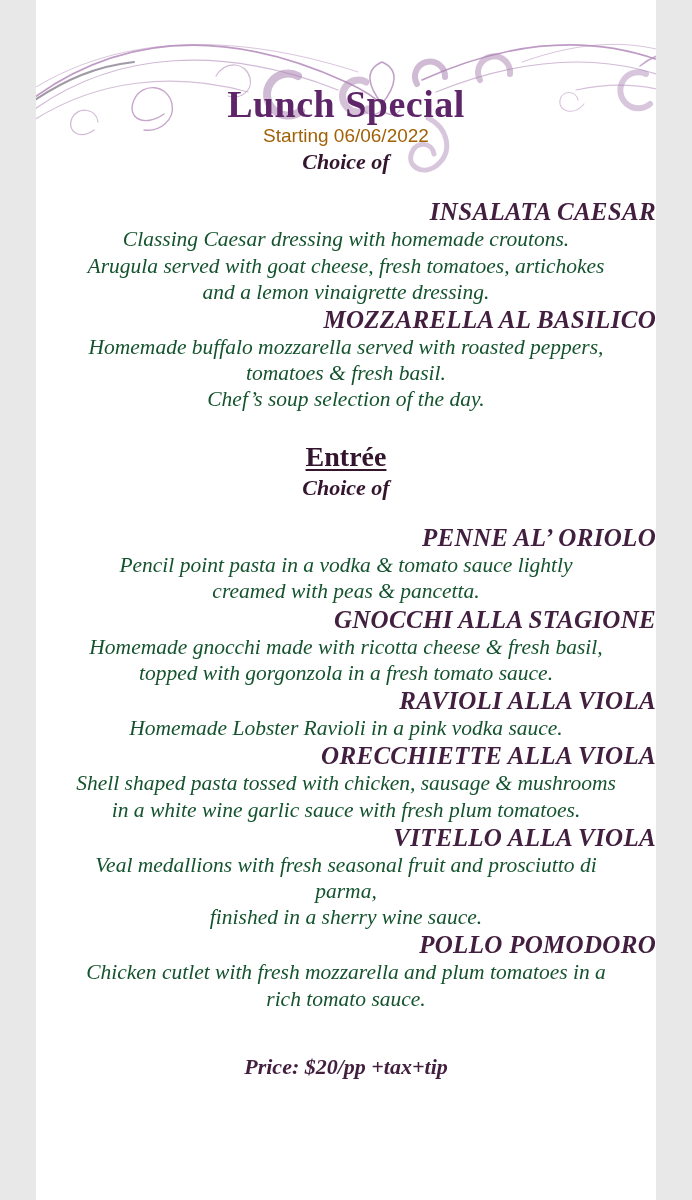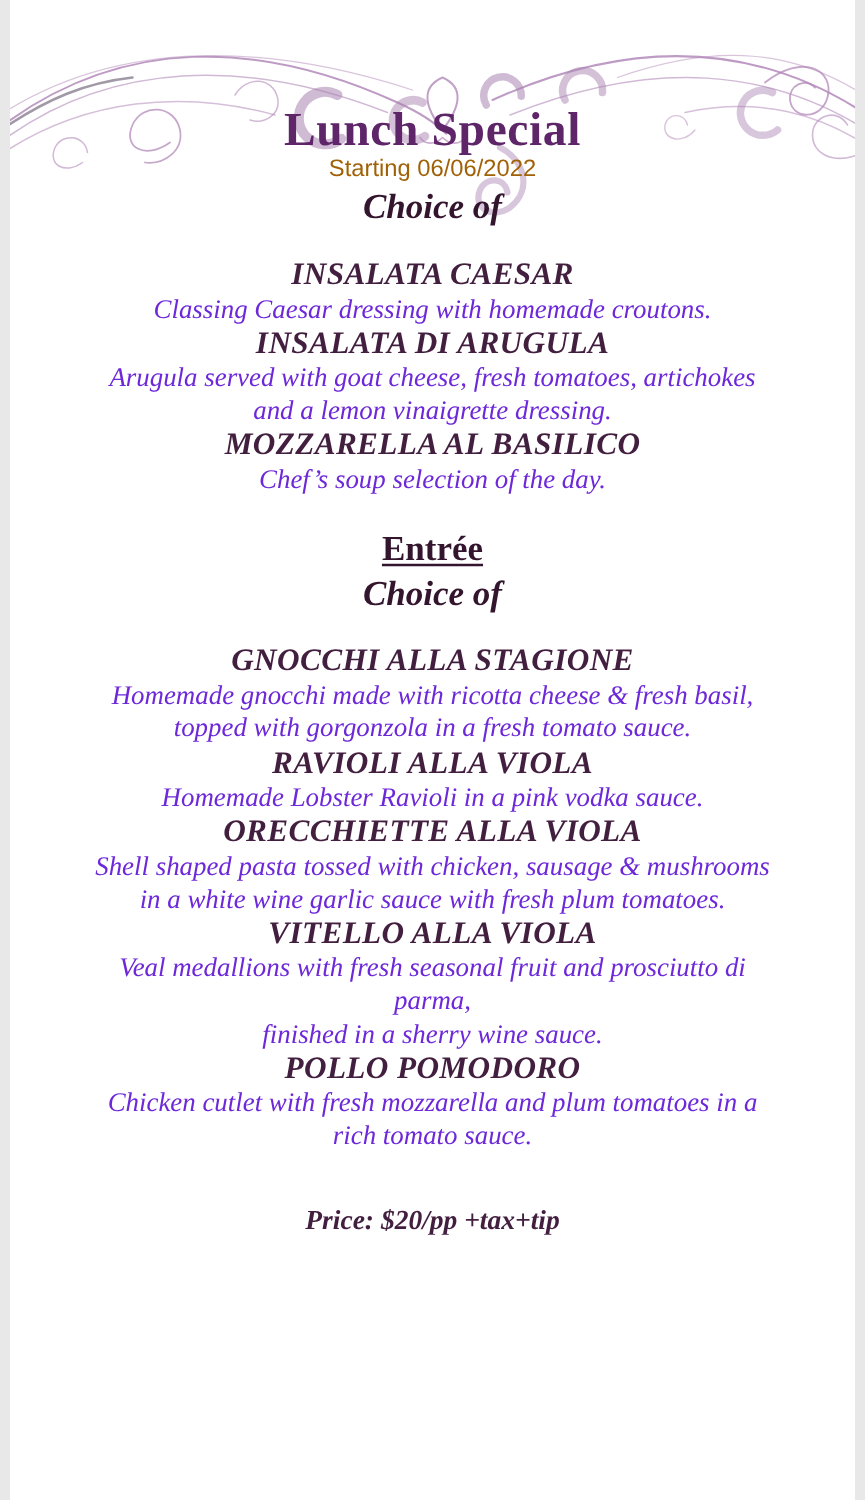--- a/index.html
+++ b/index.html
@@ -1,17 +1,17 @@
 <!DOCTYPE html>
 <html><head>
 <meta charset="utf-8">
 <style>
   html,body { margin:0; padding:0; background:#e8e8e8; }
   .page {
-    position:relative; width:676px; height:1200px; margin:0 auto;
+    position:relative; width:620px; height:1200px; margin:0 auto;
     background:#ffffff; overflow:hidden;
     font-family:"Liberation Serif", serif;
   }
   .edge-line {
     position:absolute; top:0; bottom:0; left:683px; width:2px;
     background:#8c8c8c;
   }
   .flourish { position:absolute; top:18px; left:0; width:692px; height:175px; pointer-events:none; }
   .content { position:relative; padding-top:84px; text-align:center; z-index:2; }
   .title {
@@ -22,30 +22,30 @@
     font-family:"Liberation Sans", sans-serif;
     font-size:19px; color:#a16207; margin-top:1px; line-height:1.1;
   }
   .section { margin:0; }
   .section + .section { margin-top:28px; }
   .section-heading {
     margin:14px 0 0; font-size:28px; font-weight:bold; line-height:1.15;
     color:#33152e; text-decoration:underline; text-underline-offset:3px;
   }
   .choice {
-    font-size:28px; font-weight:bold; font-style:italic;
+    font-size:22px; font-weight:bold; font-style:italic;
     color:#33152e; line-height:1.2; margin-top:2px;
   }
   .items { margin-top:22px; }
   .item-name {
     font-size:25px; font-weight:bold; font-style:italic;
-    color:#421e3f; line-height:1.16; letter-spacing:0.3px;
+    color:#421e3f; line-height:1.16; letter-spacing:0.3px;text-align:right;
   }
   .item-desc {
-    font-size:21.5px; font-style:italic; color:#6d28d9;
+    font-size:21.5px; font-style:italic; color:#14532d;
     line-height:1.22; white-space:pre-line;
   }
   .price {
     margin-top:42px; font-size:22px; font-weight:bold; font-style:italic;
     color:#421e3f; line-height:1.2;
   }
 </style>
 </head>
 <body>
 
@@ -94,37 +94,43 @@
     <div class="subtitle">Starting 06/06/2022</div>
 
     <section class="section">
       <div class="choice">Choice of</div>
       <div class="items">
         <div class="item">
           <div class="item-name">INSALATA CAESAR</div>
           <div class="item-desc">Classing Caesar dressing with homemade croutons.</div>
         </div>
         <div class="item">
-          <div class="item-name">INSALATA DI ARUGULA</div>
           <div class="item-desc">Arugula served with goat cheese, fresh tomatoes, artichokes
 and a lemon vinaigrette dressing.</div>
         </div>
         <div class="item">
           <div class="item-name">MOZZARELLA AL BASILICO</div>
+          <div class="item-desc">Homemade buffalo mozzarella  served with roasted peppers,
+tomatoes &amp; fresh basil.</div>
         </div>
         <div class="item">
           <div class="item-desc">Chef’s soup selection of the day.</div>
         </div>
       </div>
     </section>
 
     <section class="section">
       <h2 class="section-heading">Entrée</h2>
       <div class="choice">Choice of</div>
       <div class="items">
+        <div class="item">
+          <div class="item-name">PENNE AL’ ORIOLO</div>
+          <div class="item-desc">Pencil point pasta in a vodka &amp; tomato sauce lightly
+creamed with peas &amp; pancetta.</div>
+        </div>
         <div class="item">
           <div class="item-name">GNOCCHI ALLA STAGIONE</div>
           <div class="item-desc">Homemade gnocchi made with ricotta cheese &amp; fresh basil,
 topped with gorgonzola in a fresh tomato sauce.</div>
         </div>
         <div class="item">
           <div class="item-name">RAVIOLI ALLA VIOLA</div>
           <div class="item-desc">Homemade Lobster Ravioli in a pink vodka sauce.</div>
         </div>
         <div class="item">

